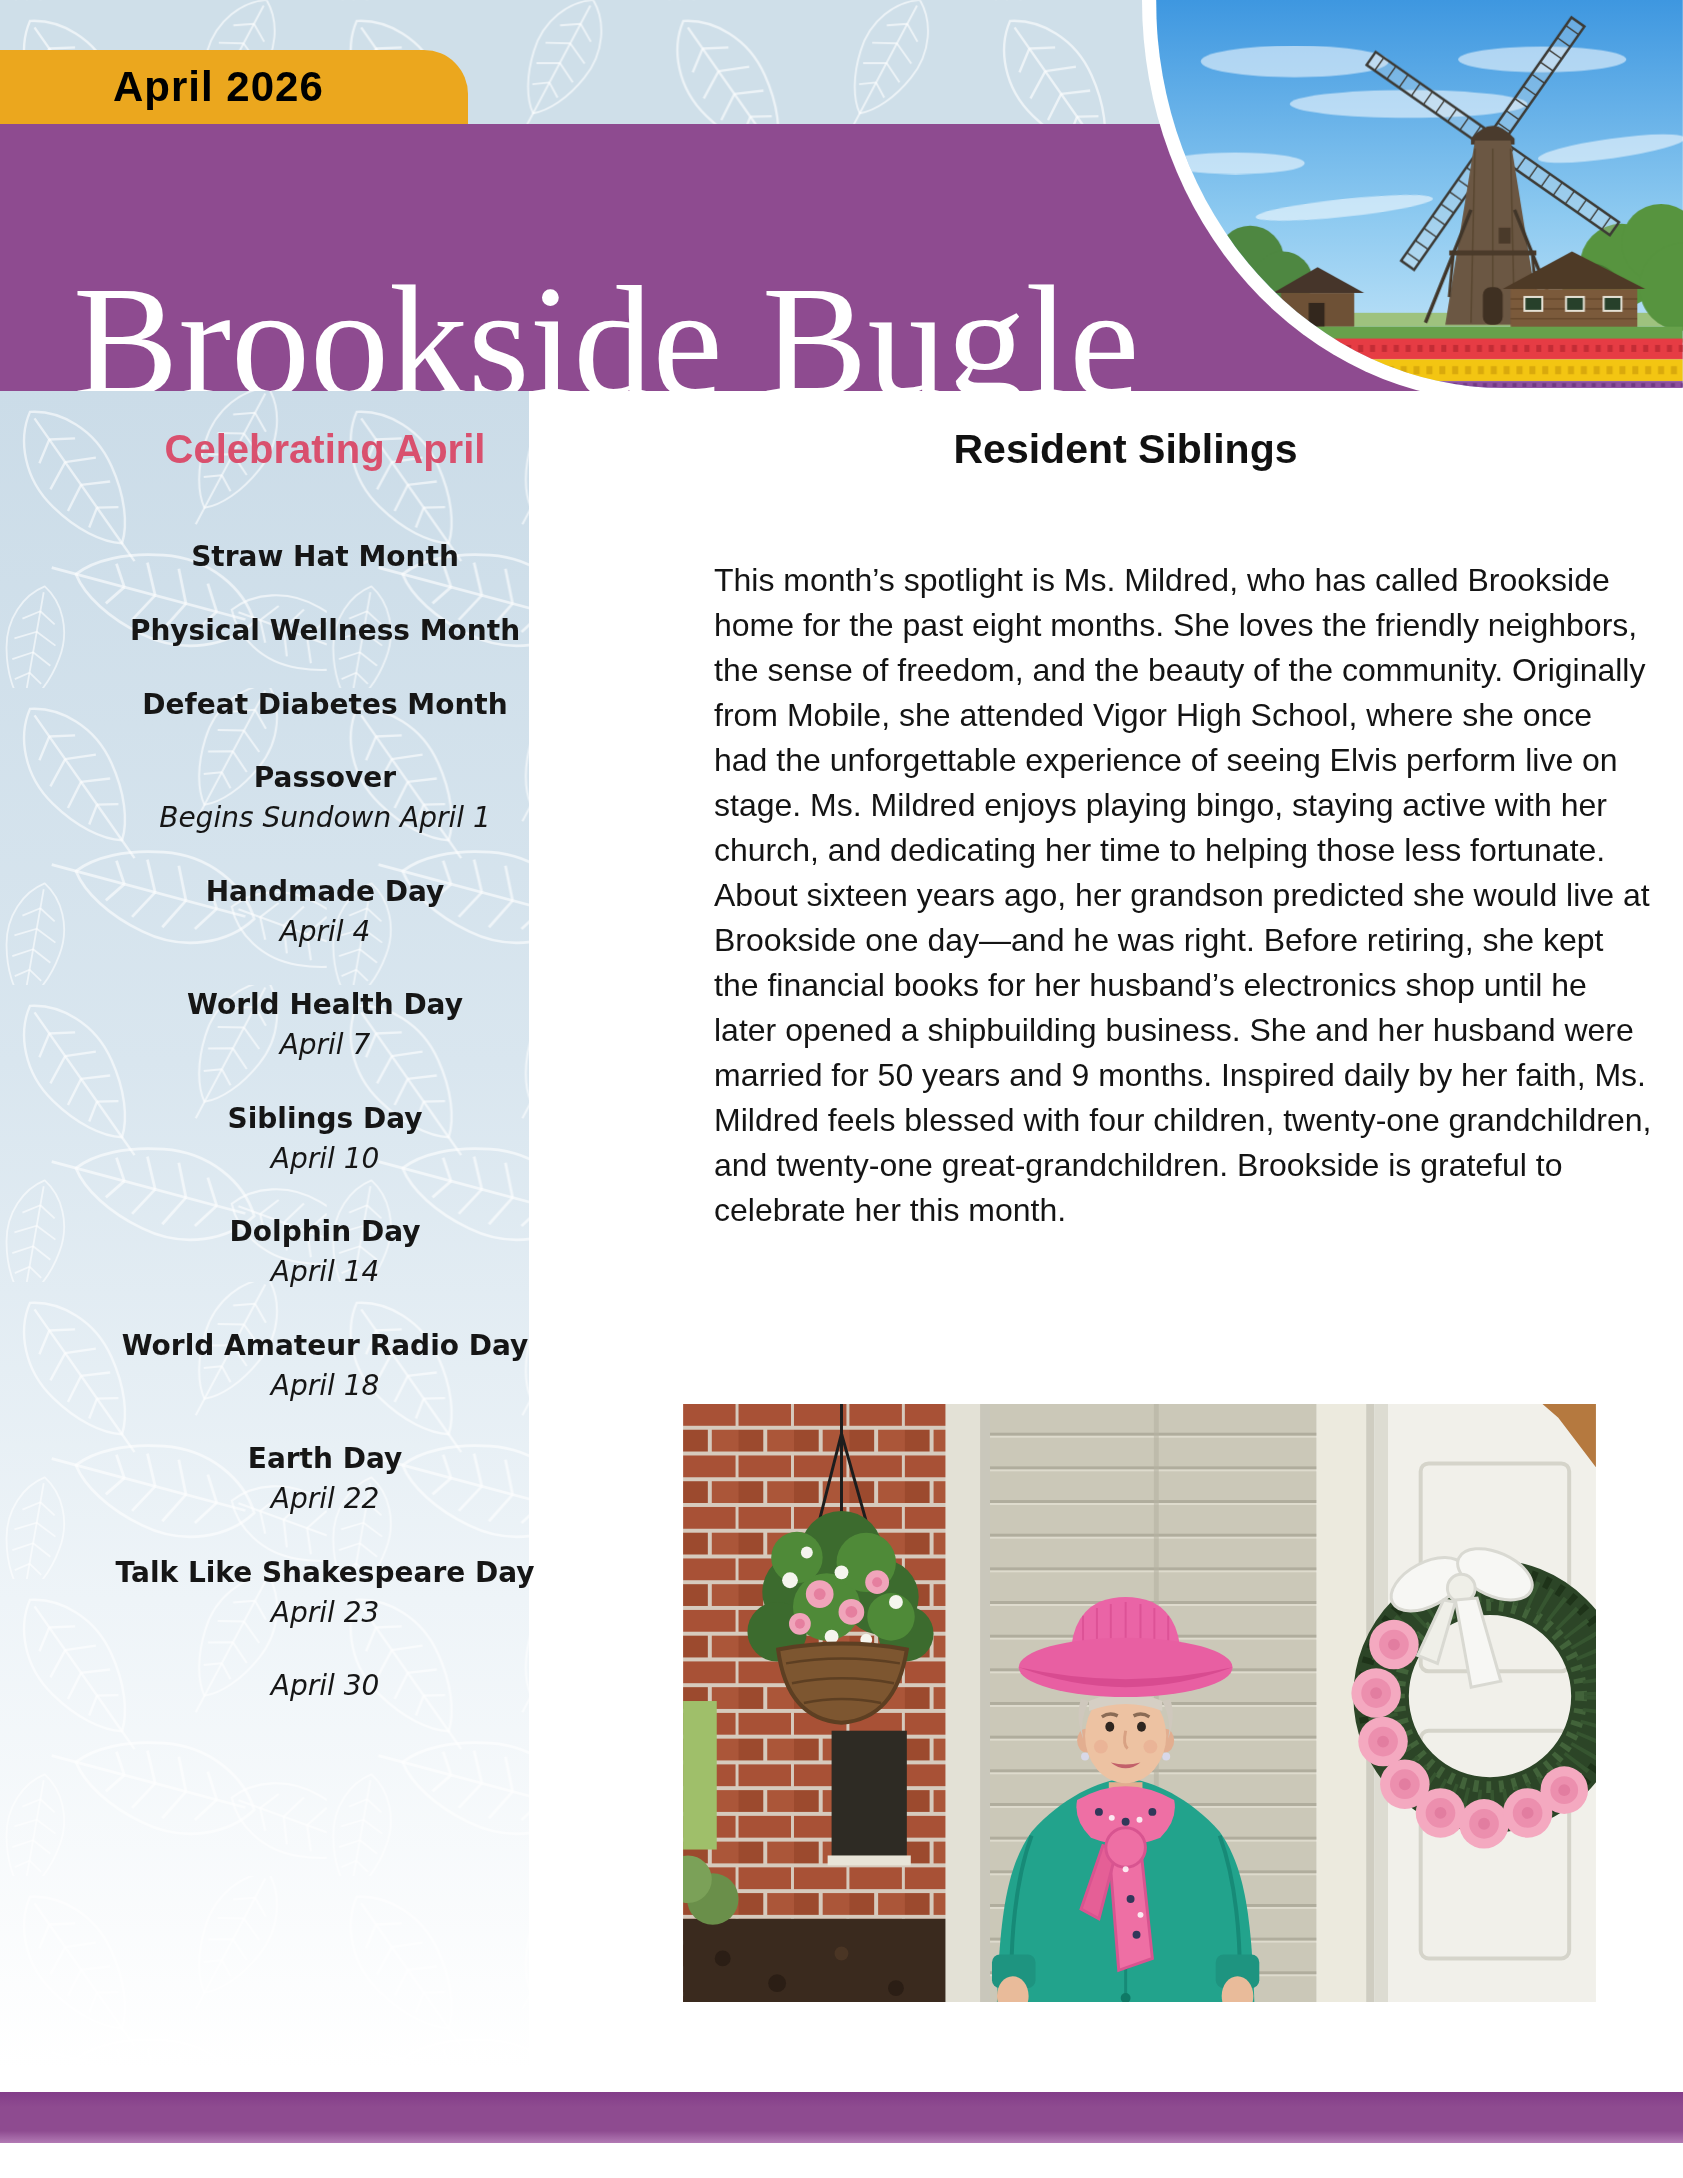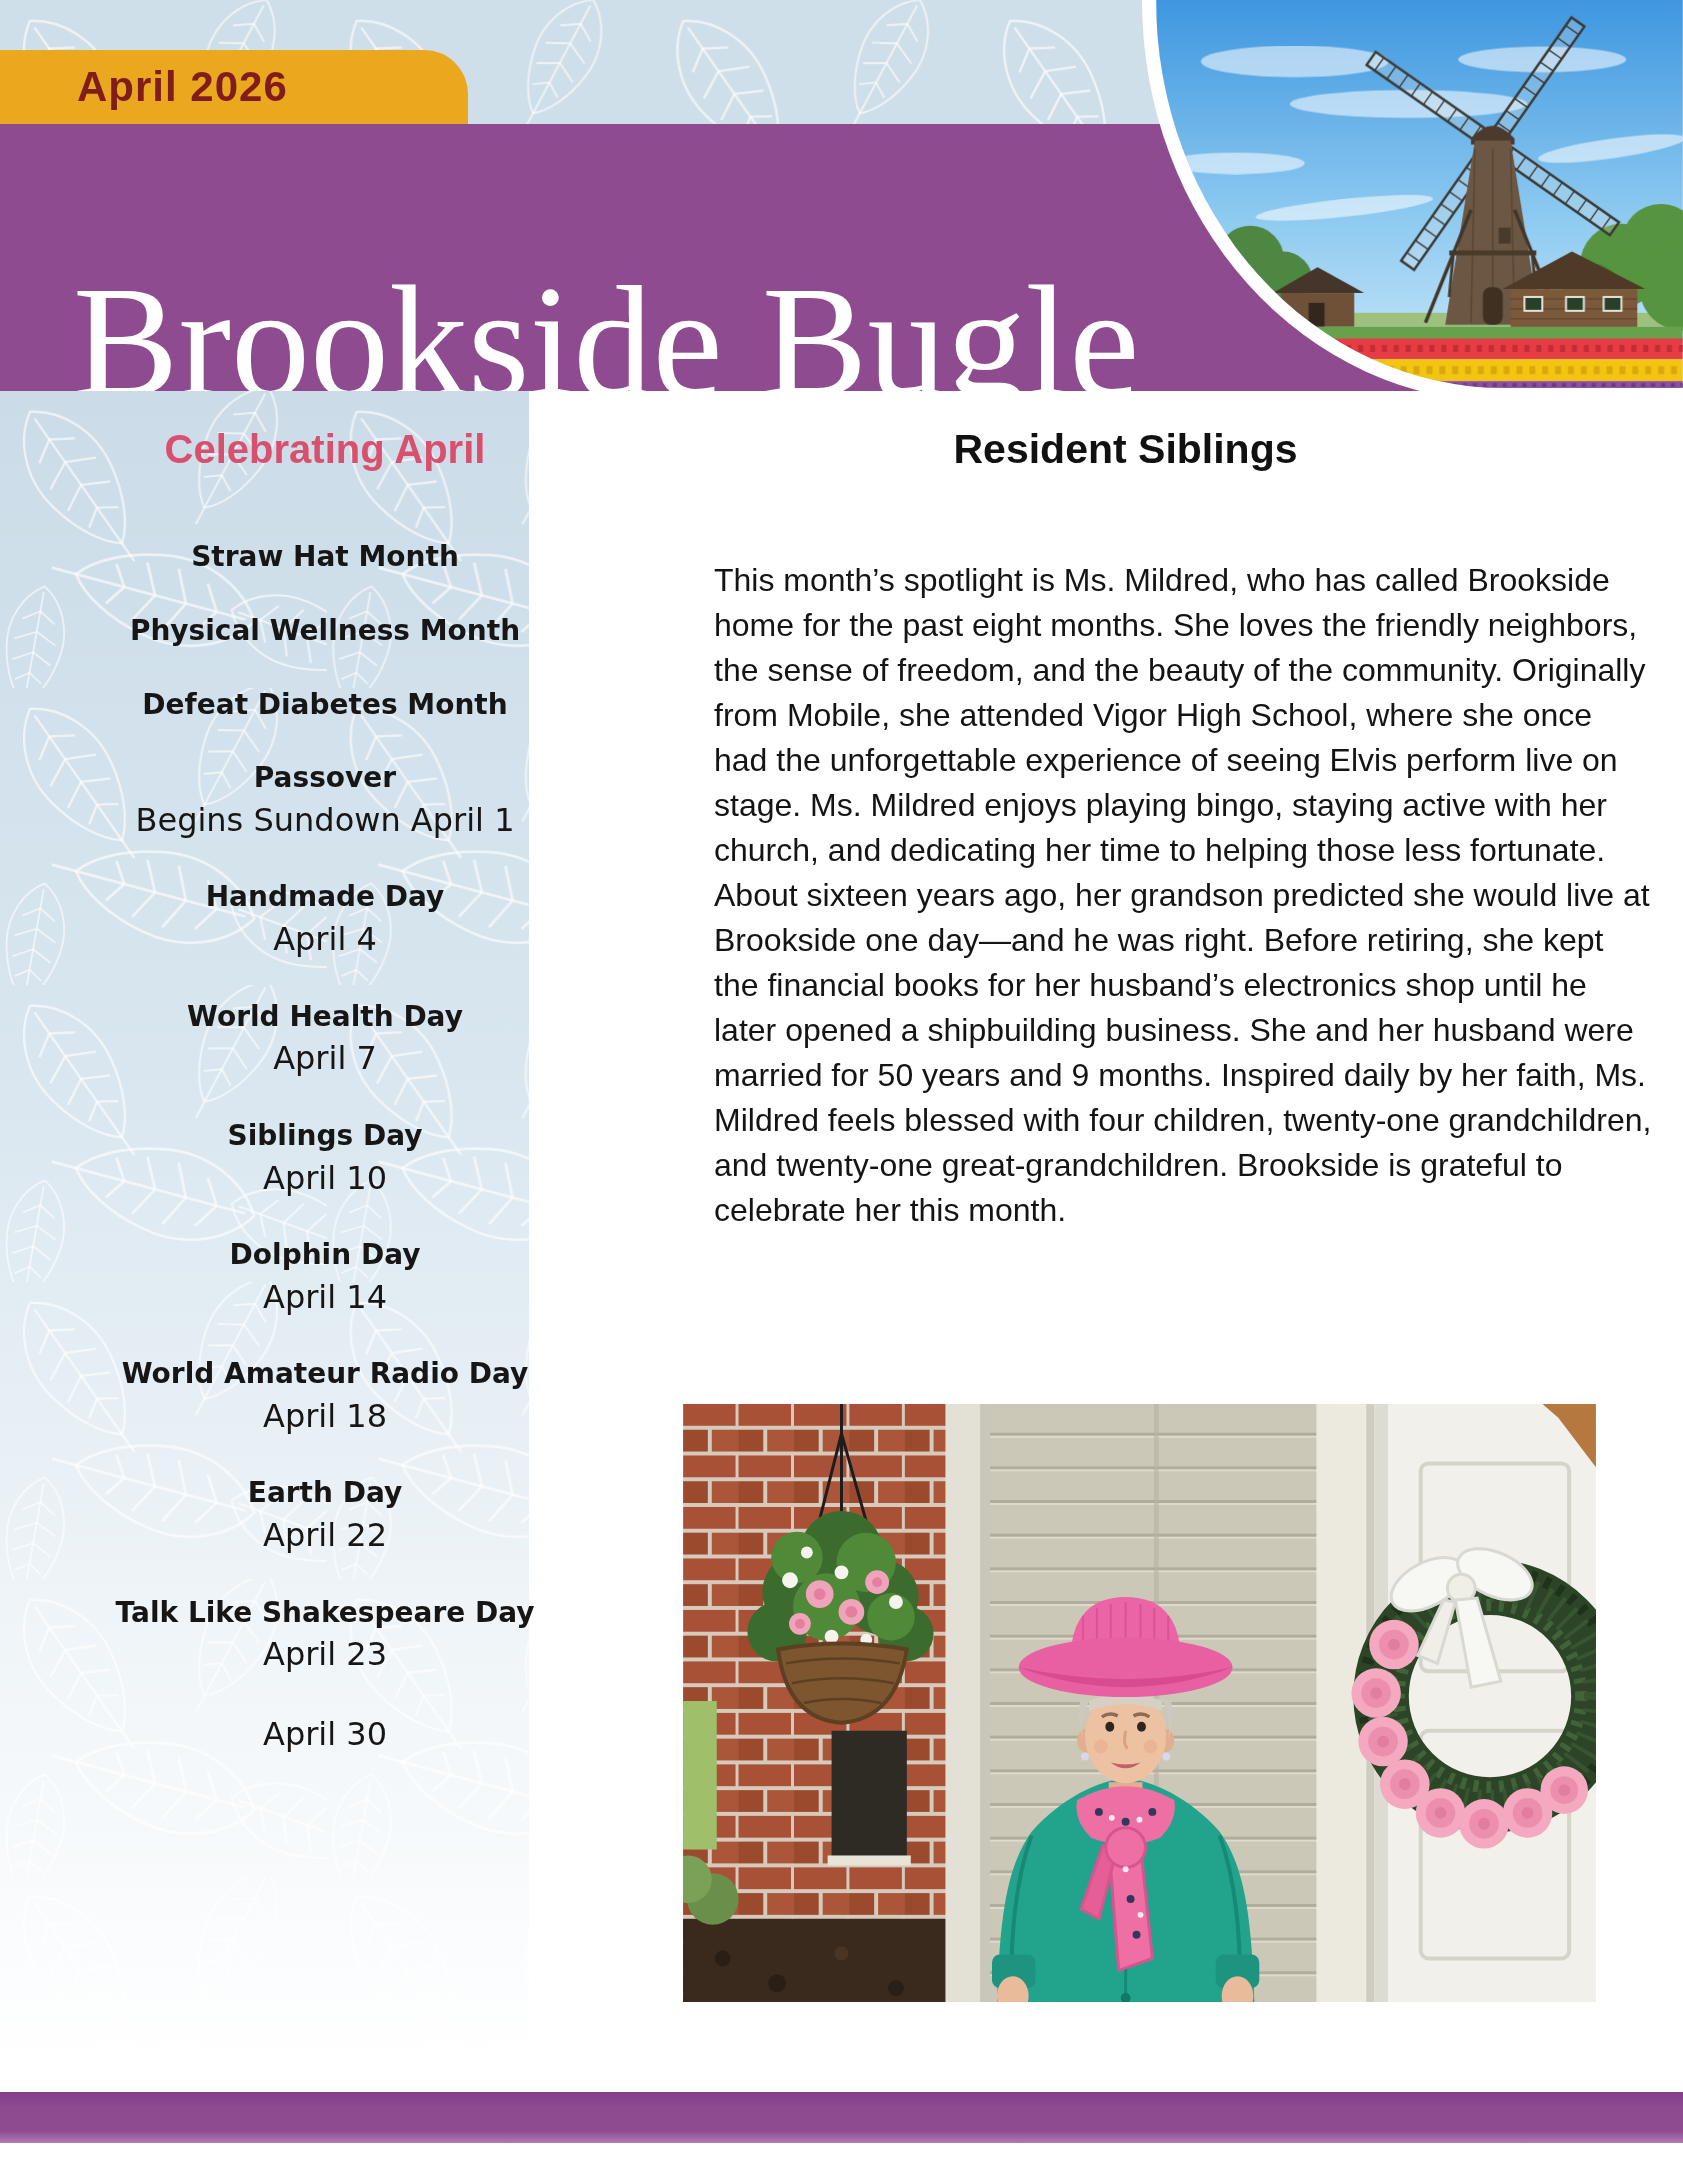--- a/index.html
+++ b/index.html
@@ -3,38 +3,38 @@
 <meta charset="utf-8">
 <style>
   html,body{margin:0;padding:0;background:#ffffff;}
   .page{position:relative;width:1683px;height:2178px;background:#fff;overflow:hidden;
         font-family:"Liberation Sans", sans-serif;}
   
   .top-leaf-strip{position:absolute;left:0;top:0;width:1683px;height:124px;background:#cfdfe9;}
   .purple-band{position:absolute;left:0;top:124px;width:1681px;height:267px;background:var(--purple,#8e4b90);}
   .gold-tab{position:absolute;left:0;top:50px;width:468px;height:74px;background:var(--gold,#eba71e);
             border-top-right-radius:44px;display:flex;align-items:center;}
-  .gold-tab span{color:#7f1d1d;font-size:42px;font-weight:bold;padding-left:77px;letter-spacing:1px;}
+  .gold-tab span{color:#000000;font-size:42px;font-weight:bold;padding-left:77px;letter-spacing:1px;margin-left:36px;}
   .masthead-title{position:absolute;left:73px;top:135px;color:#fff;font-family:"Liberation Serif", serif;
             font-size:158px;line-height:1.05;white-space:nowrap;}
   .masthead-sub{position:absolute;left:75px;top:331px;color:#fff;font-size:31px;white-space:nowrap;}
   .masthead-curve{position:absolute;left:1142px;top:0;width:541px;height:402px;background:#fff;
             border-bottom-left-radius:362px 402px;}
   .masthead-photo{position:absolute;left:1156px;top:0;width:527px;height:388px;overflow:hidden;
             border-bottom-left-radius:348px 388px;}
   .masthead-photo svg{display:block;}
   
   .sidebar{position:absolute;left:0;top:391px;width:529px;height:1678px;
            background:linear-gradient(180deg,#cbdce8 0%,#d9e6ef 40%,#eef4f8 72%,#ffffff 100%);}
   .sidebar .leafbg{position:absolute;left:0;top:0;}
   .sidebar-content{position:absolute;left:48px;top:36px;width:554px;text-align:center;}
   .sidebar-title{color:var(--heading_pink,#d9506e);font-size:40px;font-weight:bold;margin-bottom:65px;}
   .event{margin-bottom:34px;font-family:"DejaVu Sans", sans-serif;color:#161616;}
   .event .event-name{font-size:28px;font-weight:bold;line-height:1.42;}
-  .event .event-date{font-size:32px;line-height:1.42;}
+  .event .event-date{font-size:28px;font-style:italic;line-height:1.42;}
   
   .main-heading{position:absolute;left:655px;top:426px;width:941px;text-align:center;
            color:#111;font-size:41px;font-weight:bold;}
   .main-body{position:absolute;left:686px;top:558px;width:939px;color:#141414;
            font-size:32px;line-height:45px;margin-left:28px;}
   .spotlight-photo{position:absolute;left:683px;top:1404px;width:913px;height:598px;overflow:hidden;}
   
   .footer-band{position:absolute;left:0;top:2092px;width:1683px;height:51px;
            background:linear-gradient(180deg,#833d89 0%,var(--purple,#8e4b90) 30%,#8e4b90 76%,#b27ab4 100%);}
 </style>

